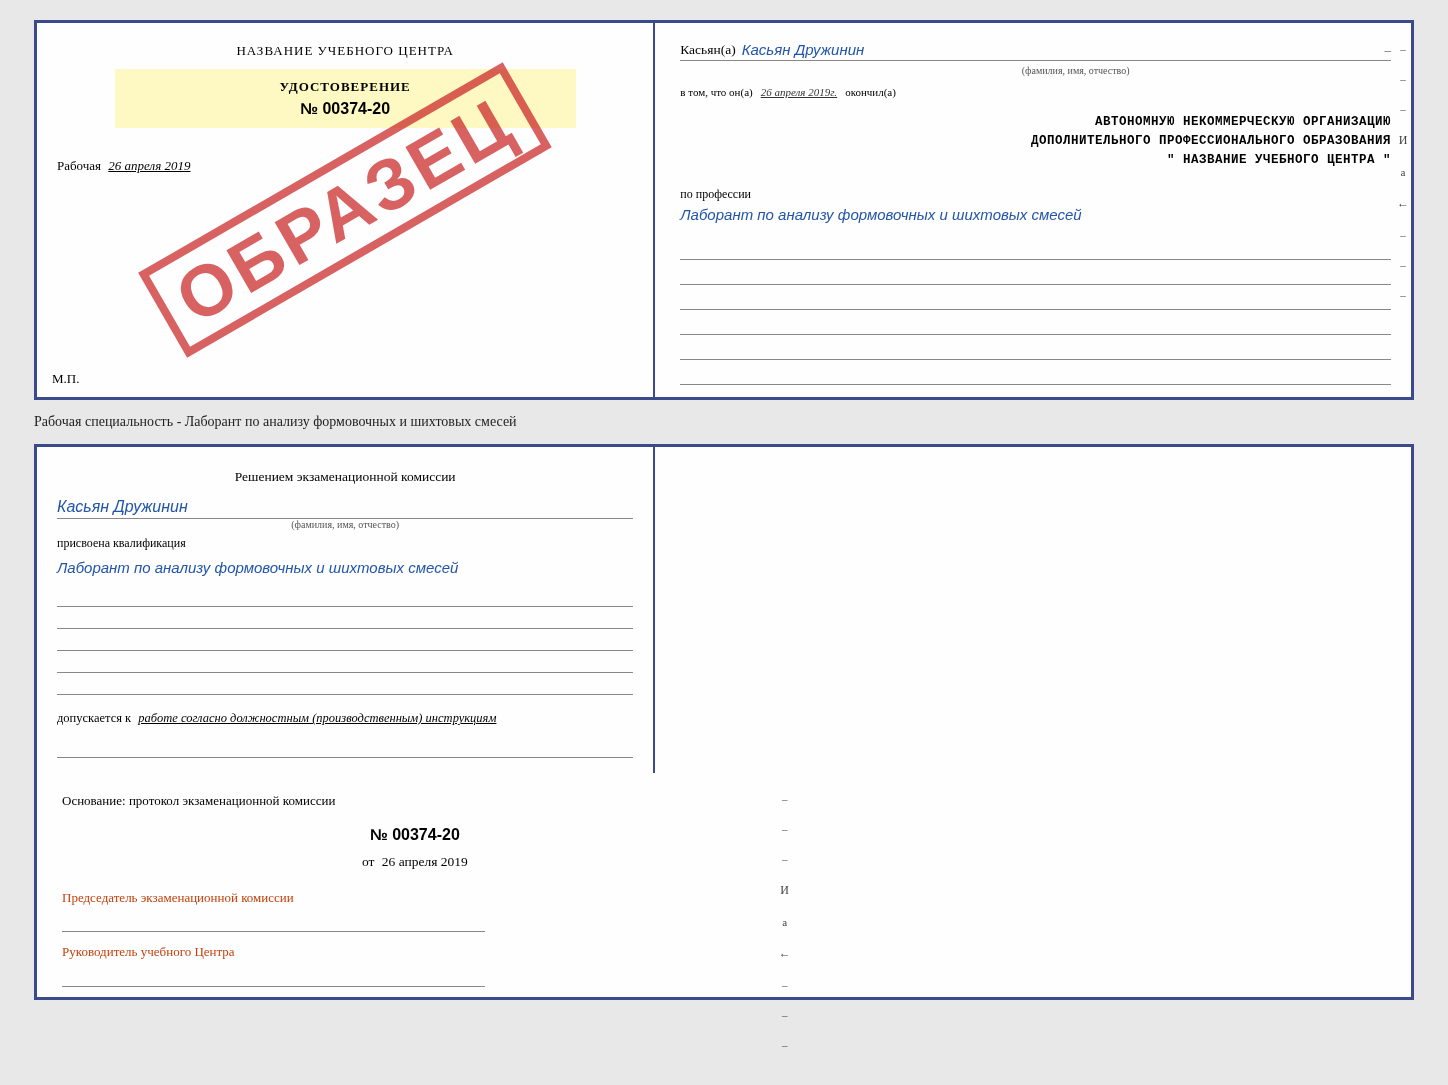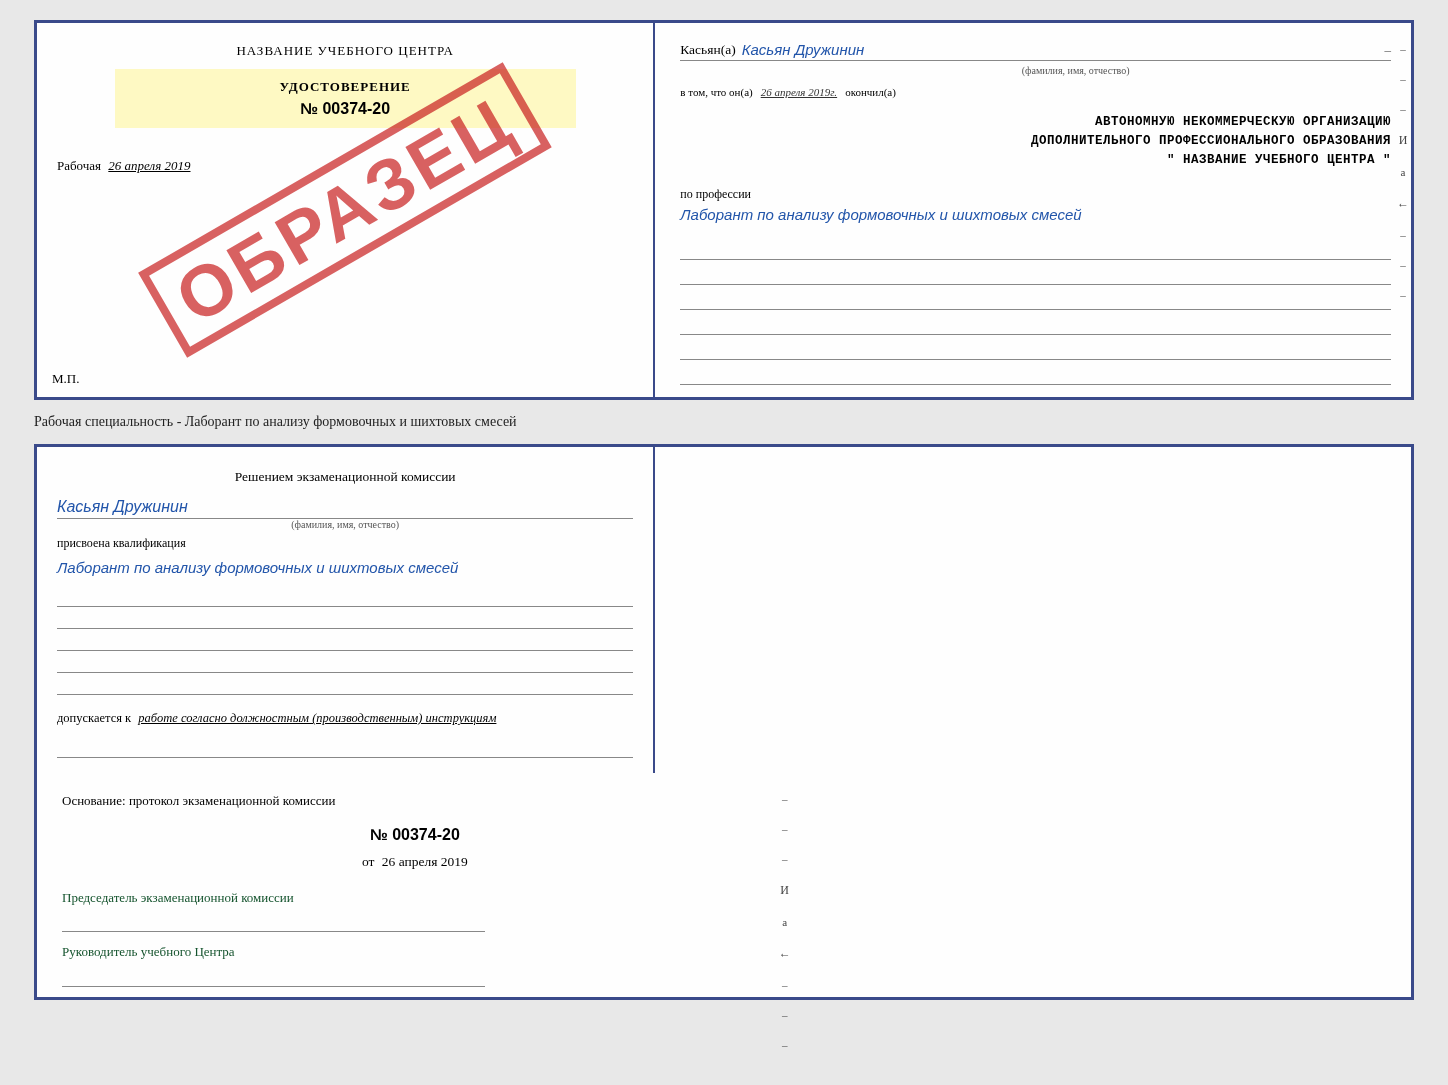--- a/index.html
+++ b/index.html
@@ -303,21 +303,21 @@
     }
 
     .date-from {
       font-size: 13.5px;
       color: #000;
       text-align: center;
     }
 
     .podpis-block {
       font-size: 13px;
-      color: #14532d;
+      color: #c2410c;
       line-height: 1.5;
       margin-top: 8px;
     }
 
     .podpis-line {
       border-bottom: 1px solid #888;
       height: 22px;
       width: 60%;
       margin-top: 3px;
     }

